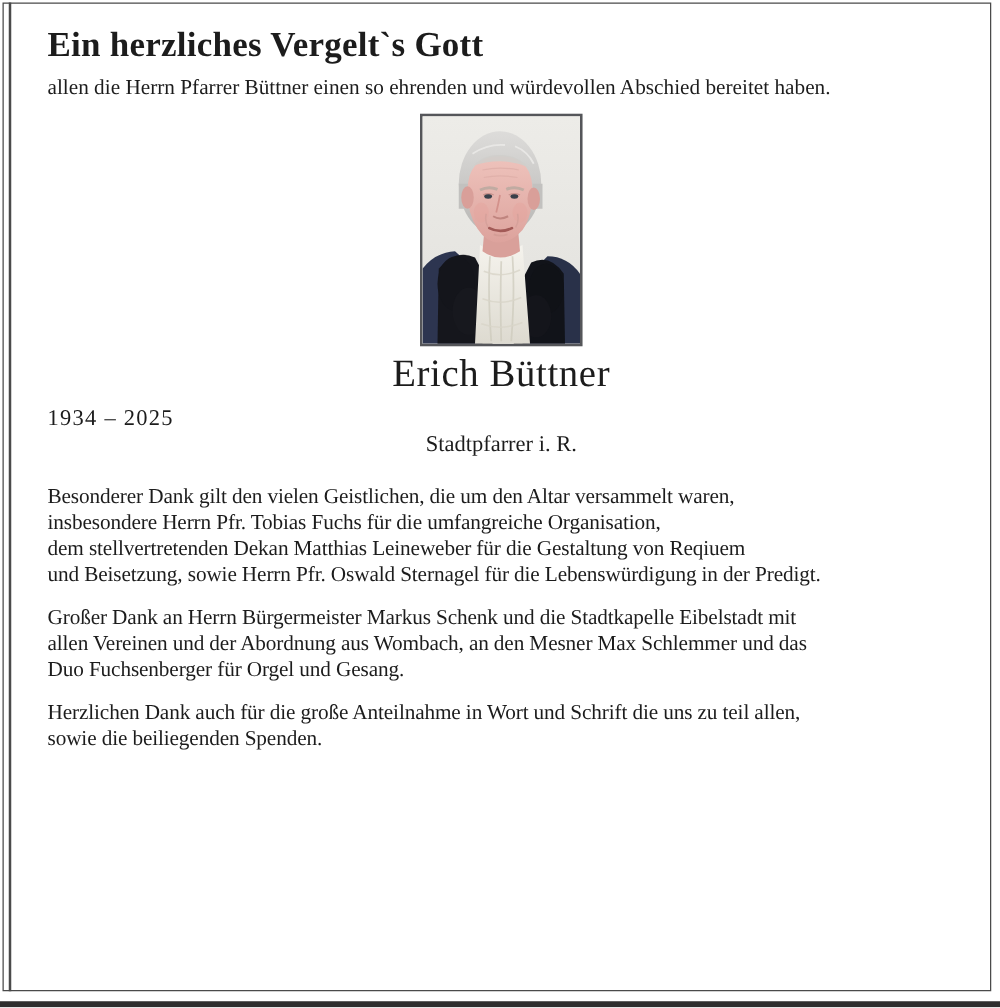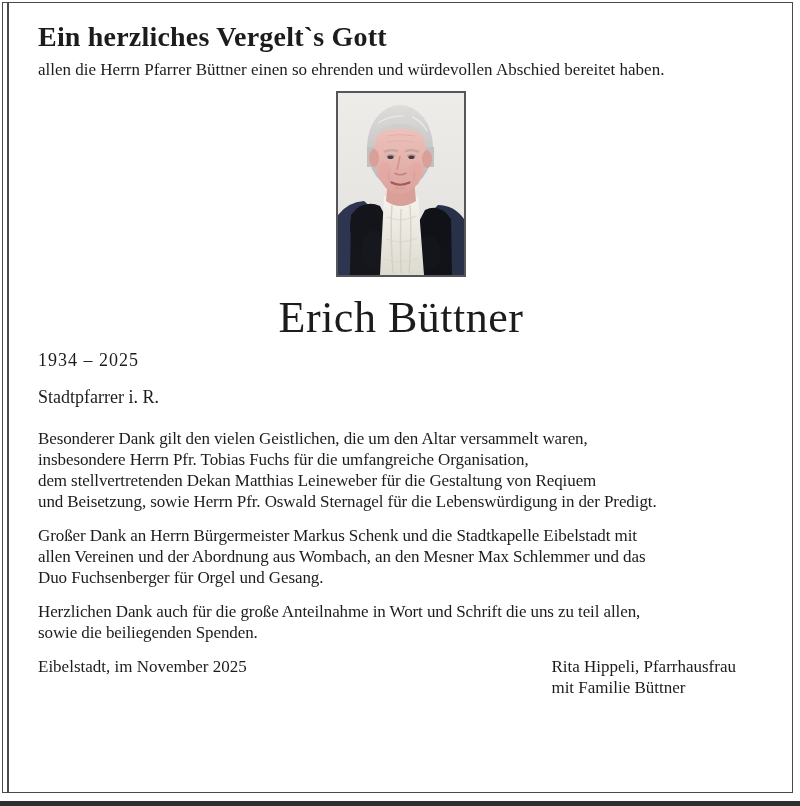--- a/index.html
+++ b/index.html
@@ -21,23 +21,23 @@
     position:absolute;left:10px;top:3px;right:6px;bottom:13px;
     padding:15px 30px 0 28px;box-sizing:border-box;
   }
   .title{font-size:28px;line-height:1.2;font-weight:bold;margin-top:2px;letter-spacing:.2px;}
   .subtitle{font-size:17px;line-height:21px;text-align:left;margin-top:5px;}
   .photo{
     display:block;width:126px;height:182px;margin:11px auto 0;
     border:2px solid #55565a;background:#e7e6e2;
   }
   .photo svg{display:block;}
-  .name{font-size:44px;line-height:1;text-align:center;margin-top:19px;letter-spacing:.5px;}
+  .name{font-size:31px;line-height:1;text-align:center;margin-top:6px;letter-spacing:.5px;}
   .years{font-size:18px;line-height:21px;text-align:left;margin-top:10px;letter-spacing:1px;}
-  .role{font-size:18px;line-height:21px;text-align:left;margin-top:16px;}
+  .role{font-size:18px;line-height:21px;text-align:center;margin-top:0;}
   .para{font-size:17px;line-height:21px;margin:13px 0 0;white-space:pre;letter-spacing:-.1px;}
   .para.first{margin-top:20px;}
   .footer{display:flex;justify-content:space-between;align-items:flex-start;margin-top:13px;font-size:17px;line-height:21px;}
   .sig{white-space:pre;margin-right:28px;text-align:left;}
 </style>
 </head>
 <body>
 
 <div class="page">
   <div class="frame"></div>
@@ -123,21 +123,16 @@
     <p class="para first">Besonderer Dank gilt den vielen Geistlichen, die um den Altar versammelt waren,
 insbesondere Herrn Pfr. Tobias Fuchs für die umfangreiche Organisation,
 dem stellvertretenden Dekan Matthias Leineweber für die Gestaltung von Reqiuem
 und Beisetzung, sowie Herrn Pfr. Oswald Sternagel für die Lebenswürdigung in der Predigt.</p>
     <p class="para">Großer Dank an Herrn Bürgermeister Markus Schenk und die Stadtkapelle Eibelstadt mit
 allen Vereinen und der Abordnung aus Wombach, an den Mesner Max Schlemmer und das
 Duo Fuchsenberger für Orgel und Gesang.</p>
     <p class="para">Herzlichen Dank auch für die große Anteilnahme in Wort und Schrift die uns zu teil allen,
 sowie die beiliegenden Spenden.</p>
 
-    <div class="footer">
-      <div>Eibelstadt, im November 2025</div>
-      <div class="sig">Rita Hippeli, Pfarrhausfrau
-mit Familie Büttner</div>
-    </div>
   </div>
 
   <div class="bottom-bar"></div>
 </div>
 
 </body></html>

